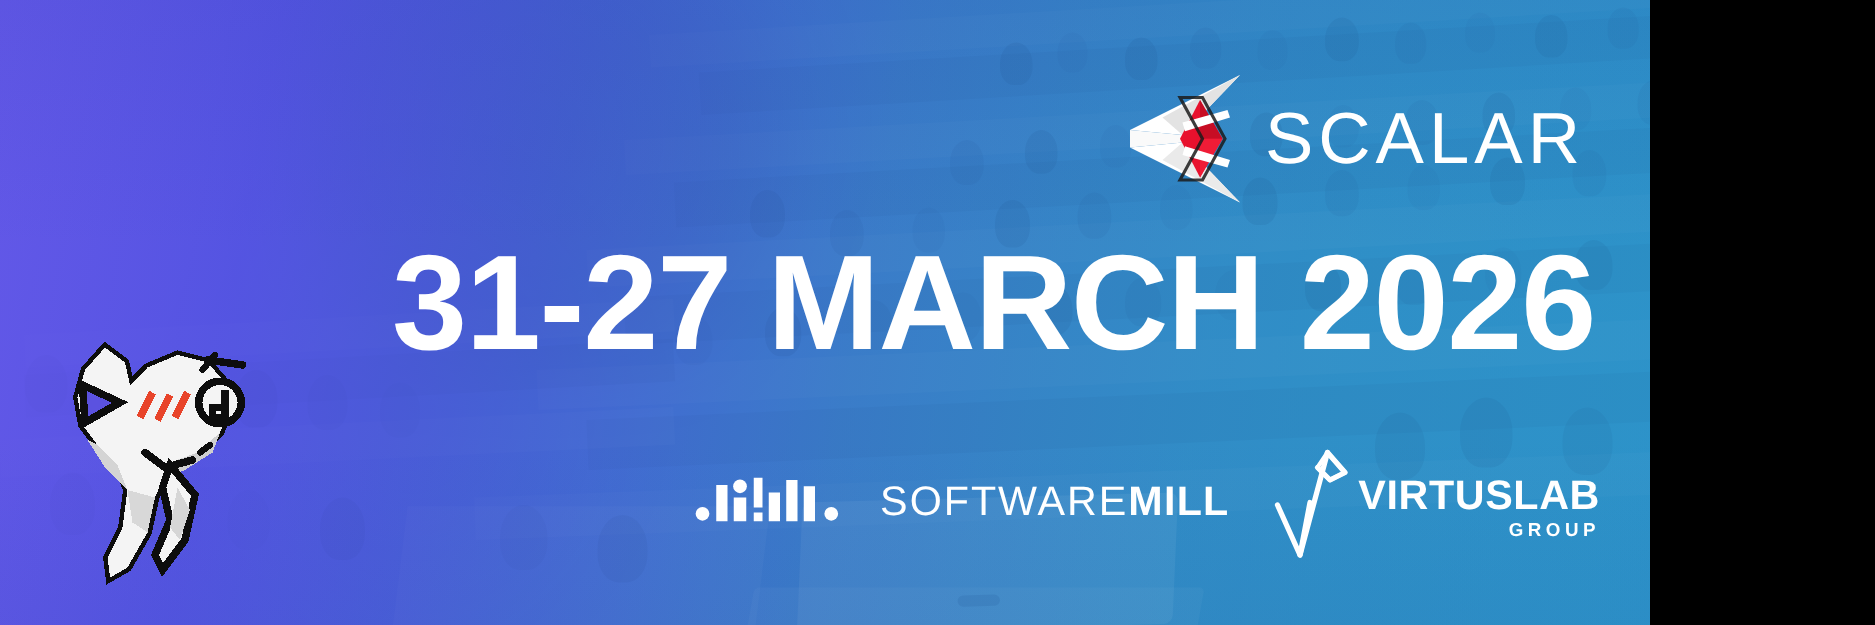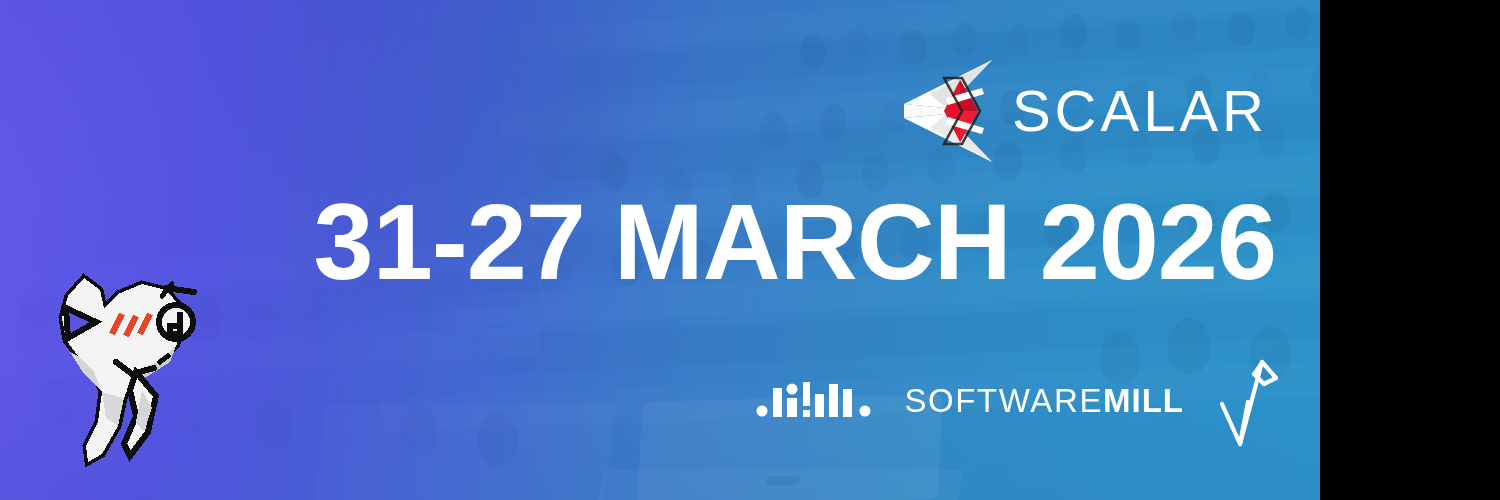--- a/index.html
+++ b/index.html
@@ -358,20 +358,24 @@
       <span class="vl-logo">
         <span class="vl-mark">
           <svg viewBox="0 0 62 92" xmlns="http://www.w3.org/2000/svg">
             <g fill="none" stroke="#ffffff" stroke-width="4.2" stroke-linejoin="round" stroke-linecap="round">
               <path d="M4 48 L22 88 L44 6"></path>
               <path d="M44 6 L58 22 L46 28 L36 18"></path>
               <path d="M22 88 L30 46"></path>
             </g>
             <path d="M44 6 L58 22 L46 28 L36 18 Z" fill="none" stroke="#ffffff" stroke-width="3.4" stroke-linejoin="round"></path>
           </svg>
+        </span>
+        <span class="vl-text">
+          <span class="vl-name">VIRTUSLAB</span>
+          <span class="vl-sub">GROUP</span>
         </span>
       </span>
     </div>
 
     <div id="mascot">
       <svg viewBox="0 0 180 222" xmlns="http://www.w3.org/2000/svg" shape-rendering="crispEdges">
         <g stroke="#0d0d0d" stroke-width="7" stroke-linejoin="miter" fill="none">
 
           <path d="M24 46
                    L40 28

